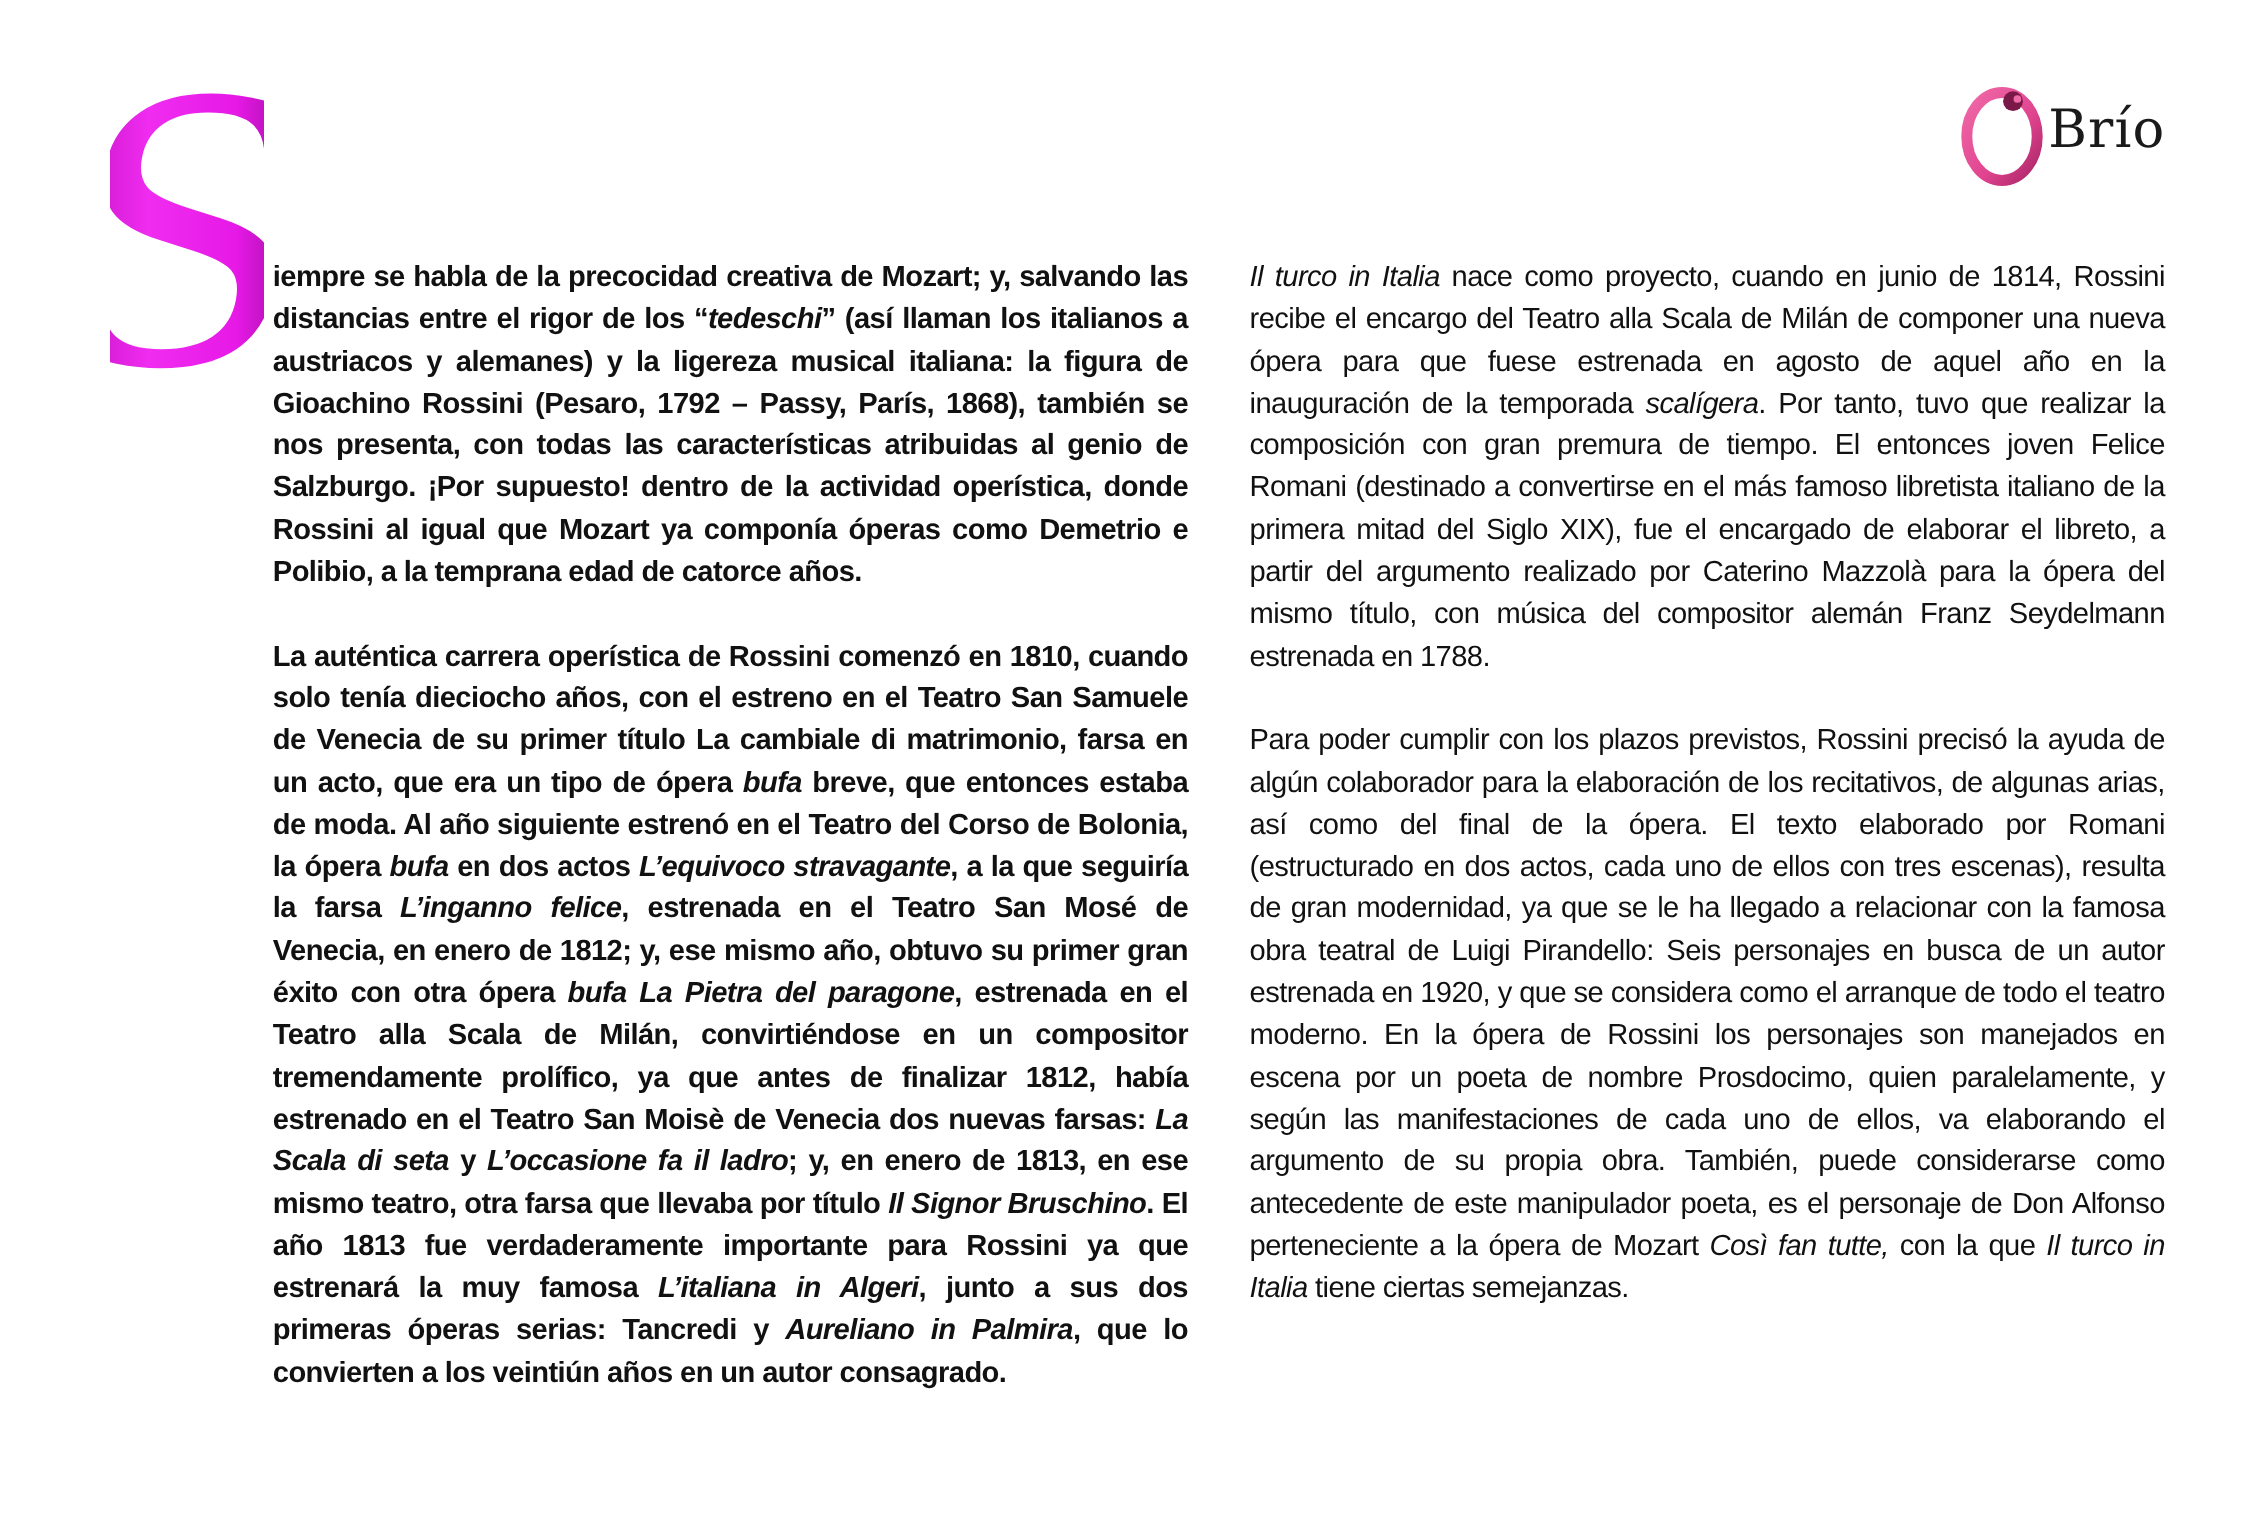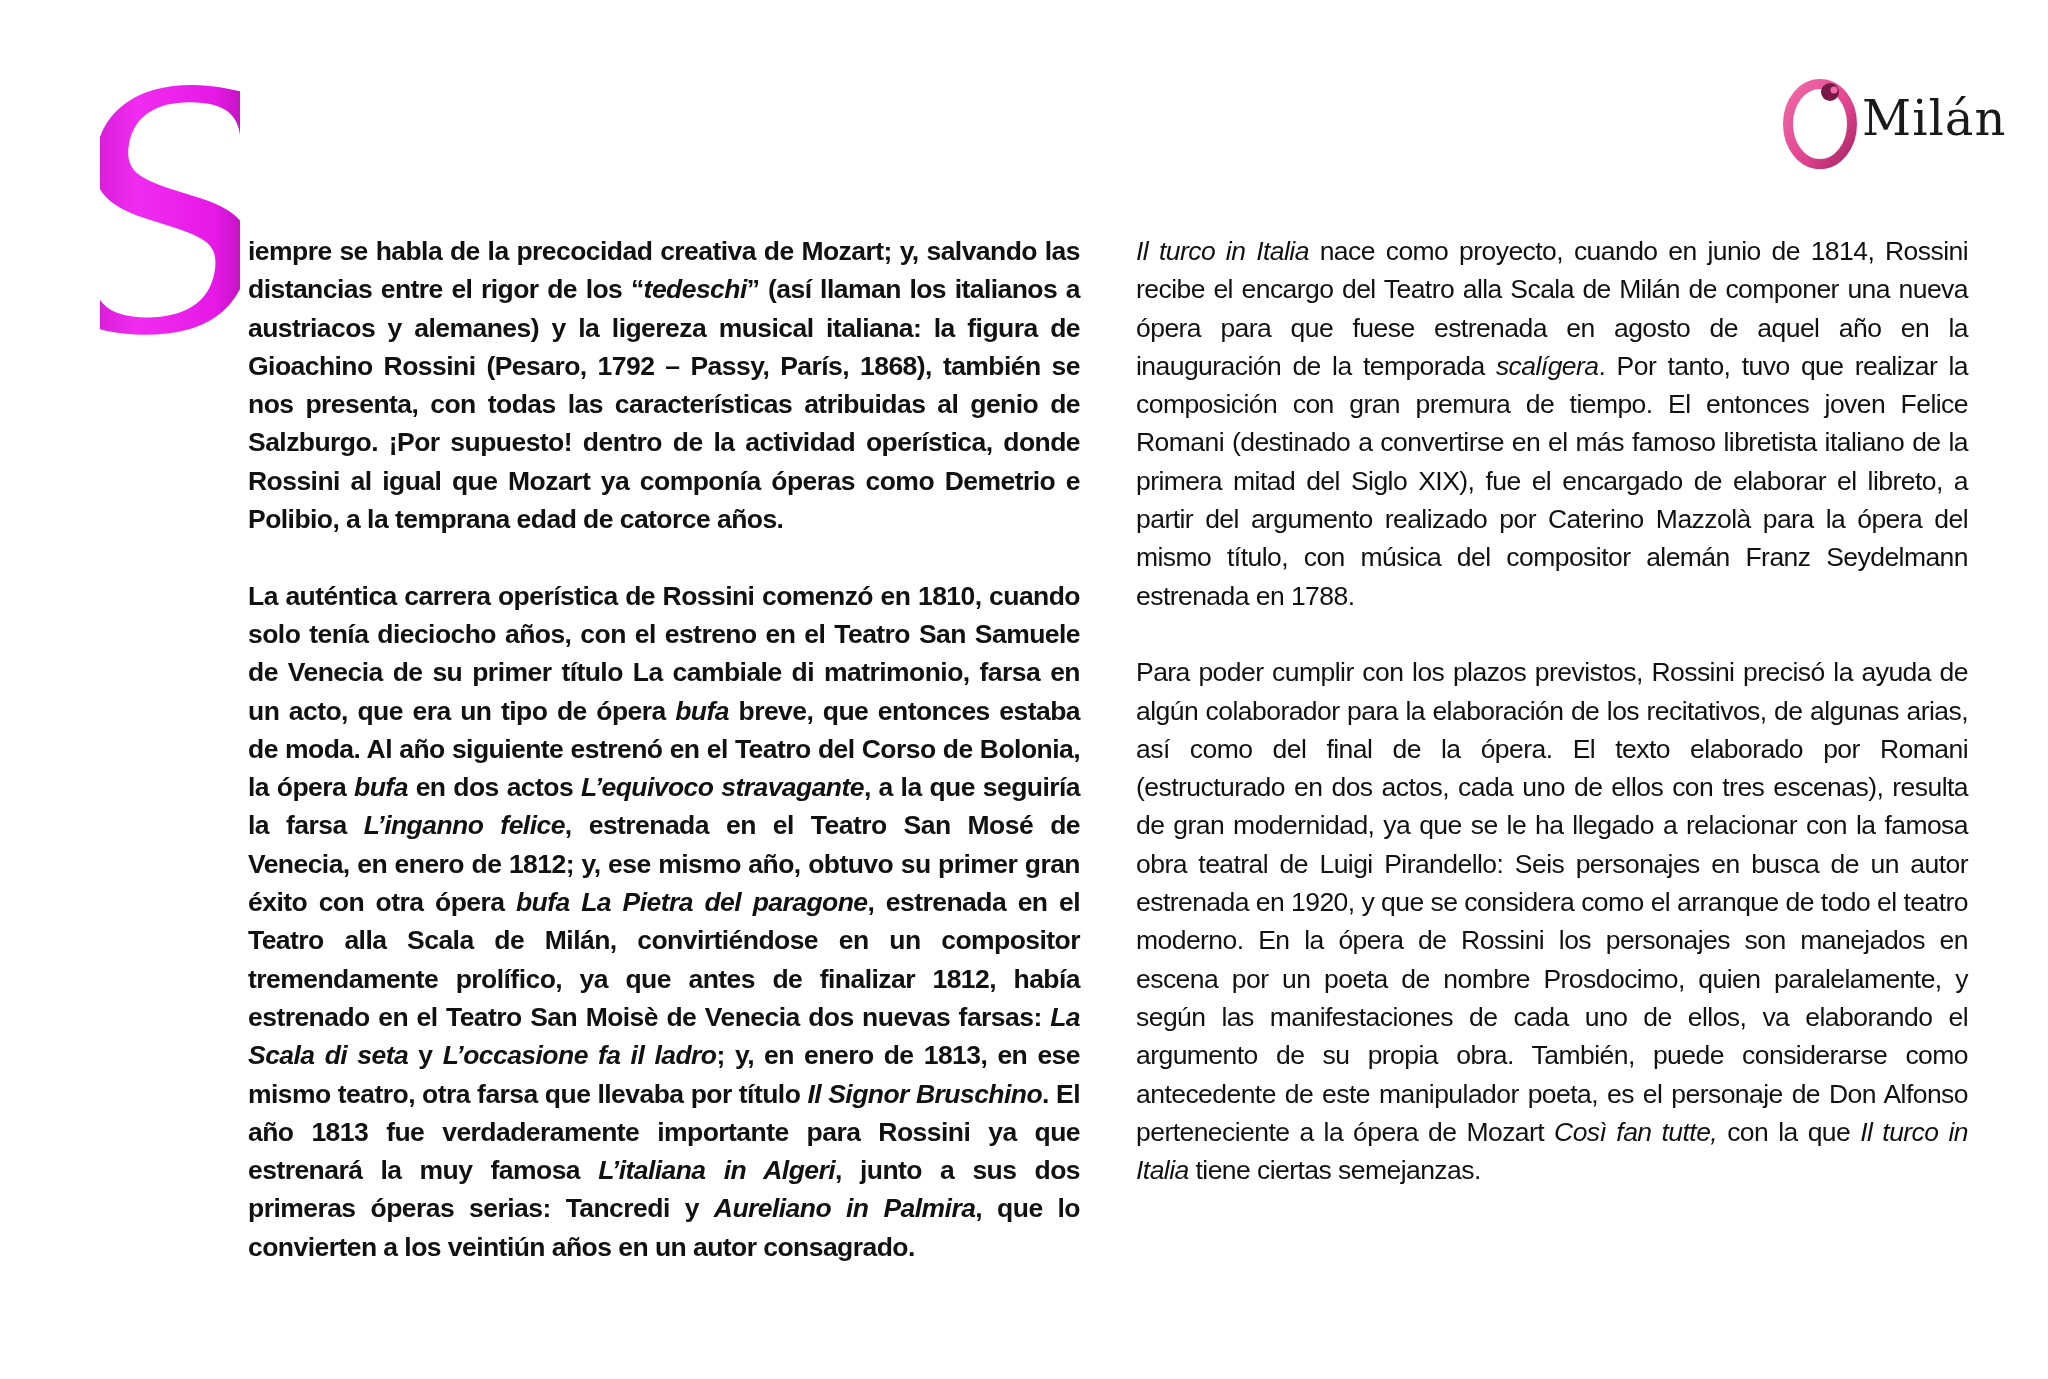--- a/index.html
+++ b/index.html
@@ -42,21 +42,21 @@
       <linearGradient id="ograd" x1="0" y1="0" x2="1" y2="1">
         <stop offset="0" stop-color="#f06aa8"></stop>
         <stop offset="0.6" stop-color="#e0448f"></stop>
         <stop offset="1" stop-color="#a82466"></stop>
       </linearGradient>
     </defs>
     <ellipse cx="42" cy="54" rx="32" ry="40" fill="none" stroke="url(#ograd)" stroke-width="10"></ellipse>
     <circle cx="52" cy="22" r="9" fill="#7a1848"></circle>
     <circle cx="56" cy="20" r="3.5" fill="#f06aa8"></circle>
   </svg>
-  <span class="brand-text">Milán</span>
+  <span class="brand-text">Brío</span>
 </div>
 
 <svg class="dropcap" viewBox="0 0 140 270">
   <defs>
     <linearGradient id="sgrad" x1="0" y1="0" x2="1" y2="0">
       <stop offset="0" stop-color="#c010c0"></stop>
       <stop offset="0.35" stop-color="#f02cf0"></stop>
       <stop offset="0.7" stop-color="#e619e6"></stop>
       <stop offset="1" stop-color="#8a0a8a"></stop>
     </linearGradient>

